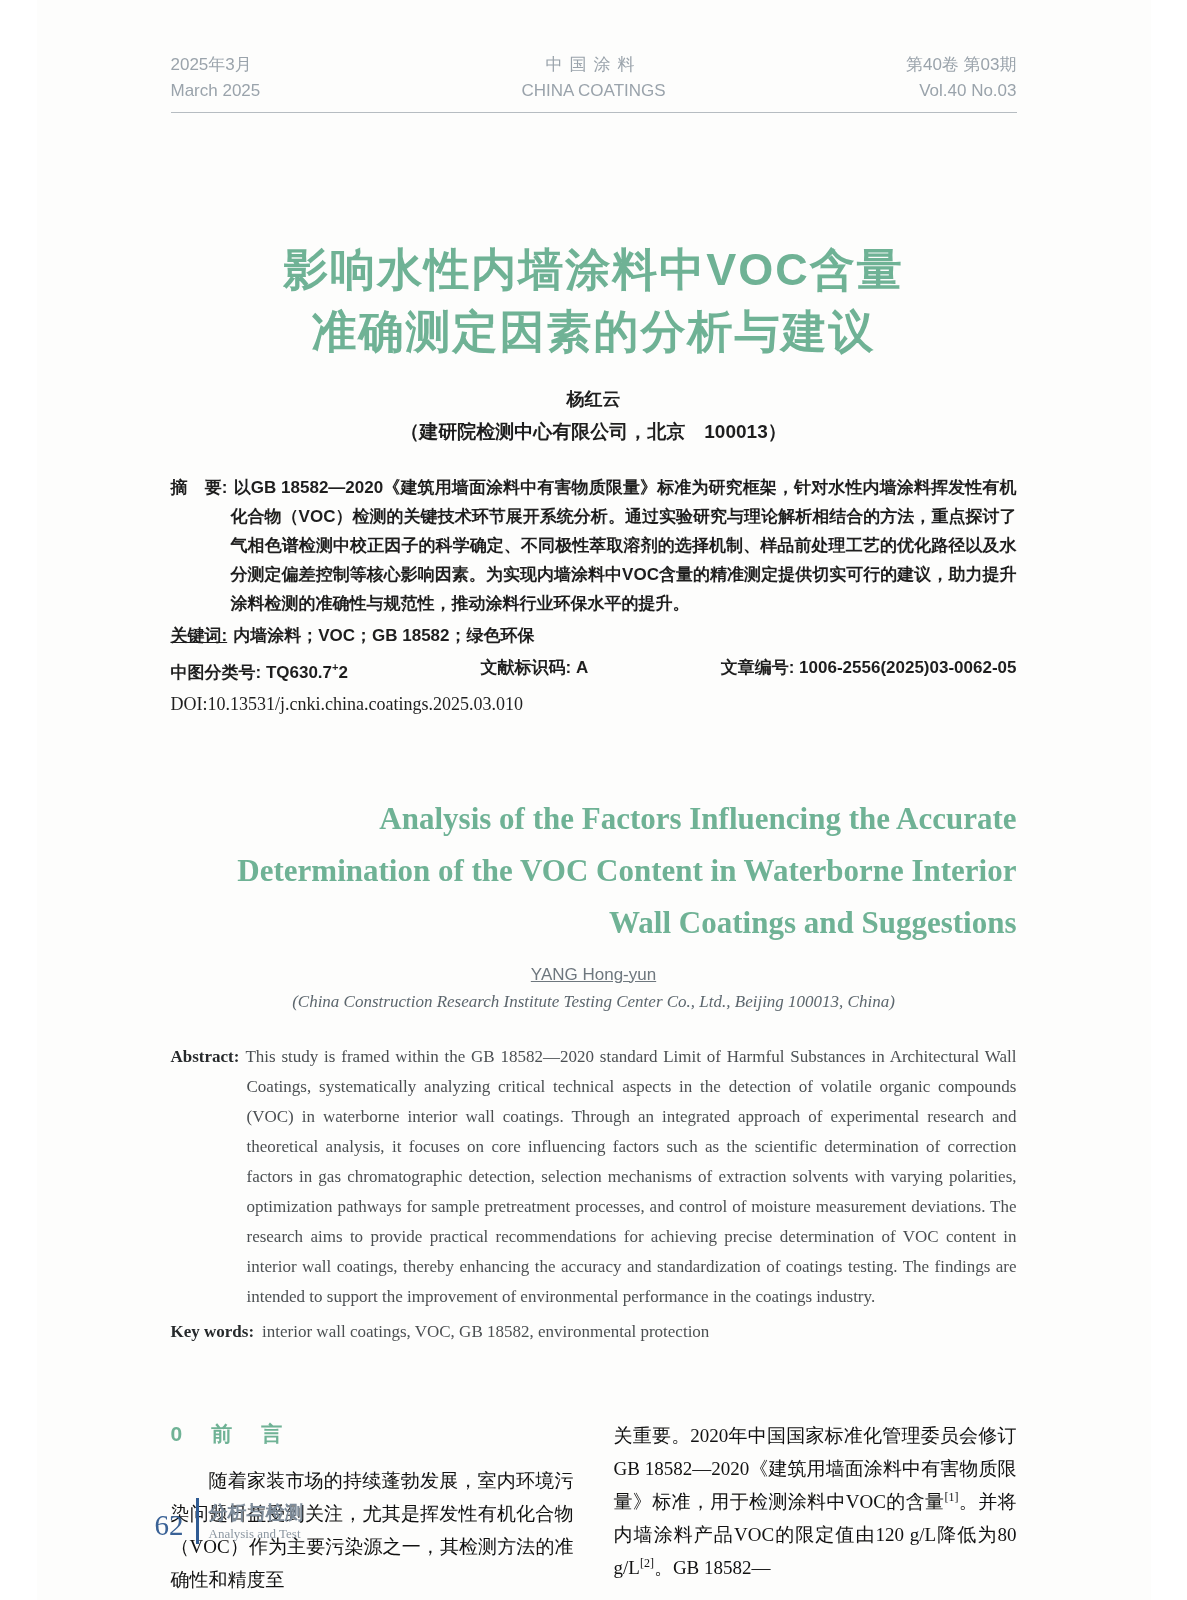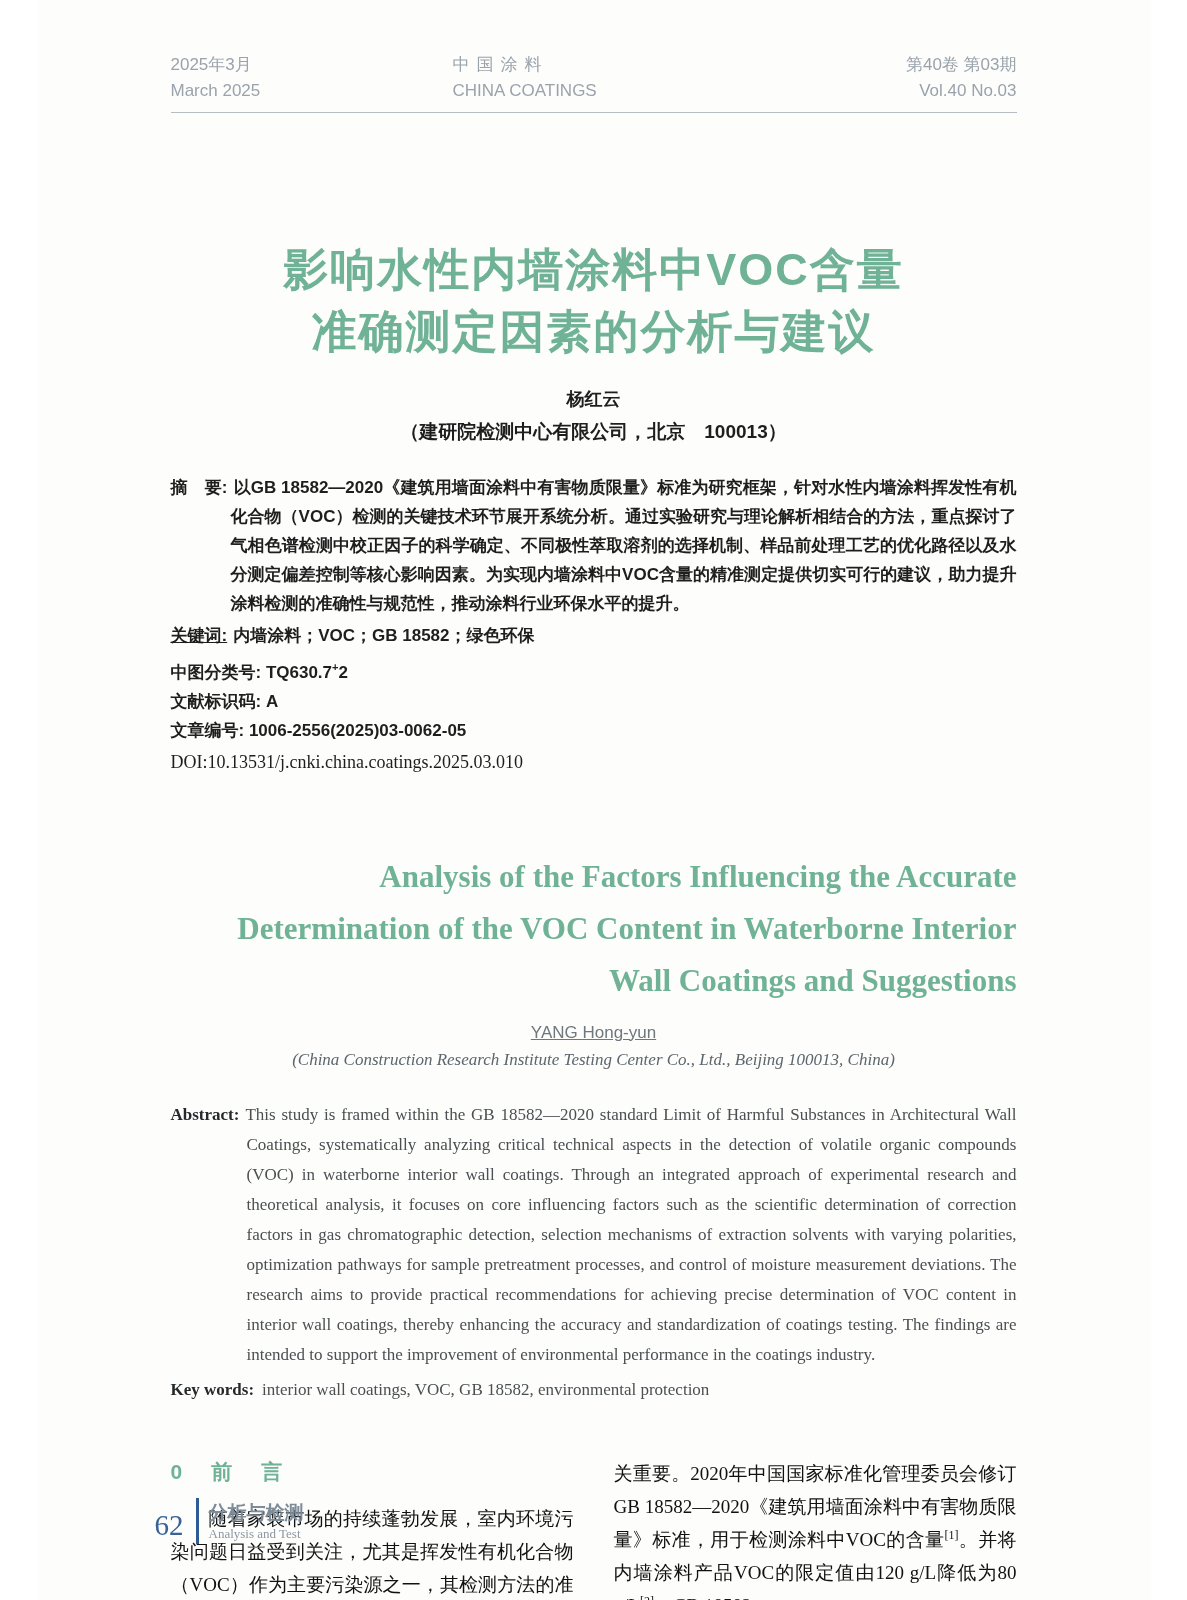--- a/index.html
+++ b/index.html
@@ -23,21 +23,21 @@
     align-items: flex-end;
     padding-top: 52px;
     padding-bottom: 8px;
     border-bottom: 1px solid #b6bcc1;
     color: #9aa3ab;
     font-size: 17px;
     line-height: 26px;
   }
   .jheader .col { flex: 1; }
   .jheader .c-left { text-align: left; }
-  .jheader .c-center { text-align: left; }
+  .jheader .c-center { text-align: center; }
   .jheader .c-center .cn { letter-spacing: 7px; }
   .jheader .c-right { text-align: right; }
 
   
   .title-cn {
     margin-top: 126px;
     text-align: center;
     color: #6fb295;
     font-size: 45px;
     font-weight: bold;
@@ -75,21 +75,20 @@
     line-height: 29px;
   }
   .keywords-cn .lbl { margin-right: 6px; text-decoration: underline; }
   .meta-row {
     margin-top: 3px;
     display: flex;
     justify-content: space-between;
     font-size: 17px;
     font-weight: 600;
     line-height: 29px;
-    flex-direction: column;
   }
   .meta-row sup { font-size: 11px; }
   .doi-line {
     margin-top: 4px;
     font-family: "Liberation Serif", serif;
     font-weight: normal;
     font-size: 18px;
     line-height: 26px;
   }
 
@@ -135,21 +134,21 @@
     margin-top: 5px;
     font-family: "Liberation Serif", serif;
     color: #4b4f52;
     font-size: 17px;
     line-height: 30px;
   }
   .keywords-en .lbl { font-weight: bold; color: #26292b; margin-right: 8px; }
 
   
   .body-cols {
-    margin-top: 52px;
+    margin-top: 72px;
     display: flex;
     gap: 40px;
   }
   .bcol { flex: 1; }
   .sec-heading {
     color: #6fb295;
     font-size: 21px;
     font-weight: bold;
     letter-spacing: 4px;
     line-height: 30px;

